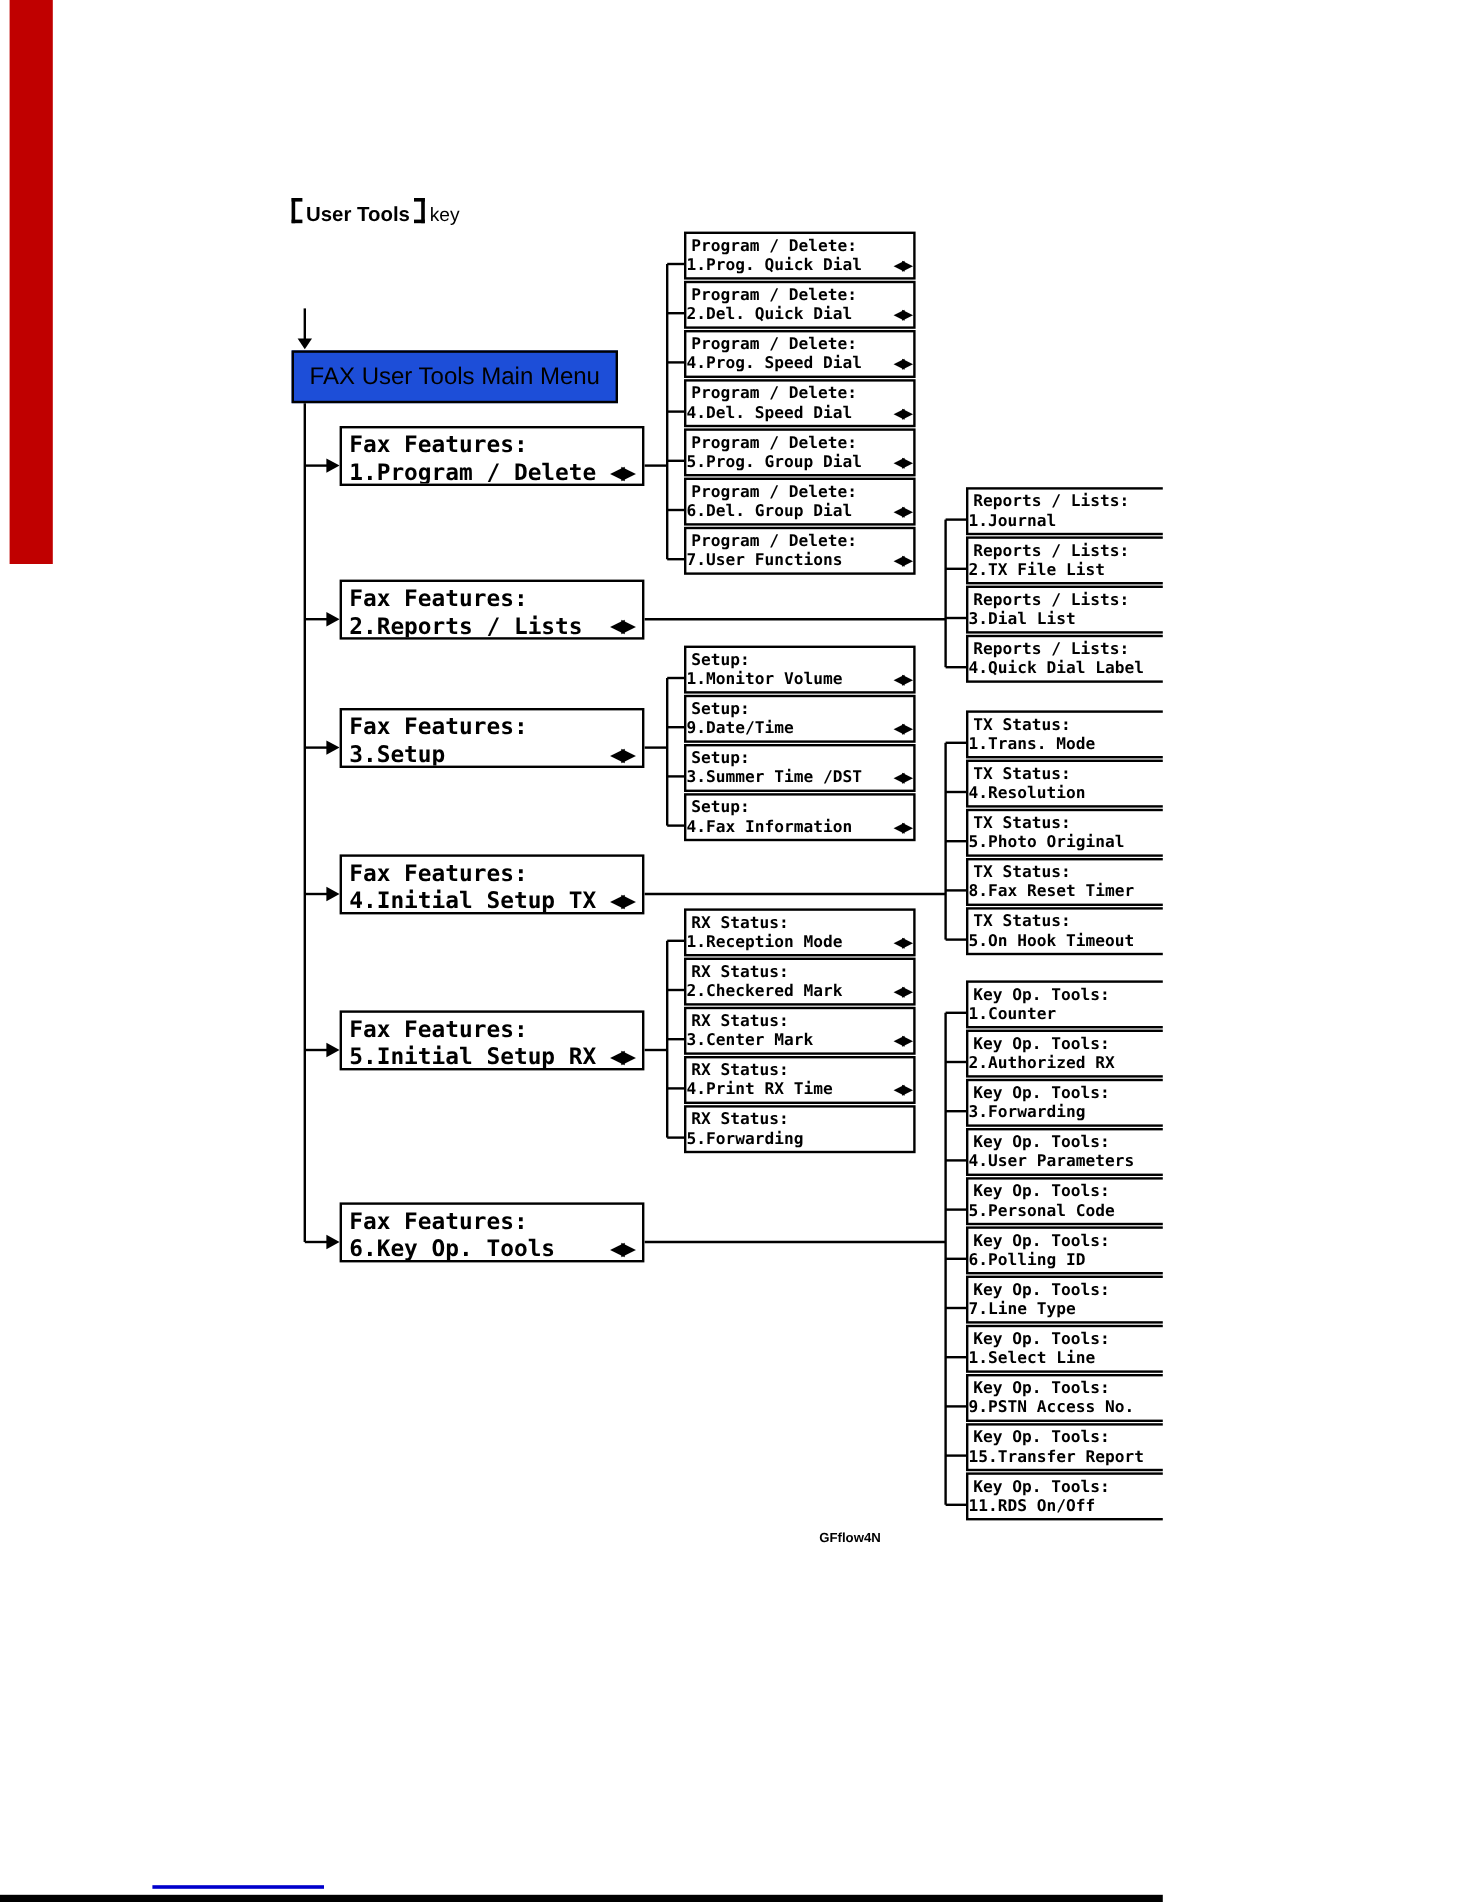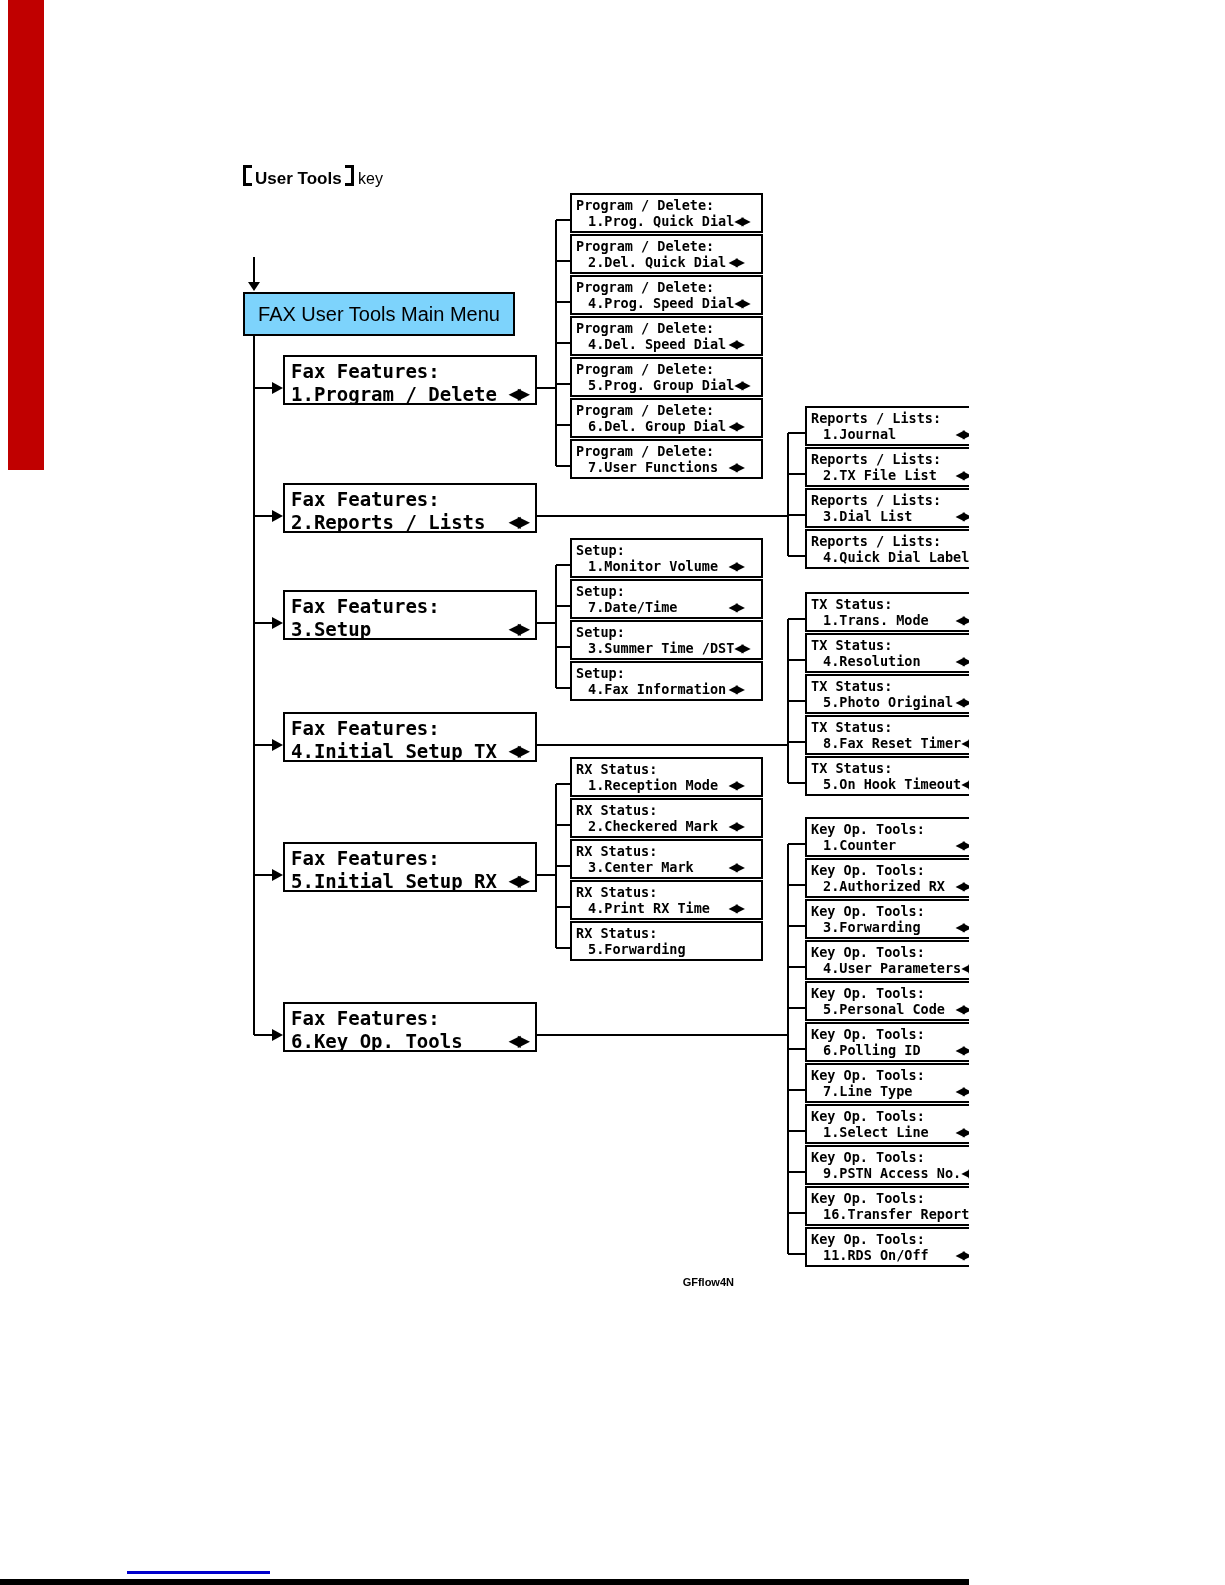--- a/index.html
+++ b/index.html
@@ -22,21 +22,21 @@
   #utbox  { left:241px; top:196px; width:276px; height:61px; }
   #faxbox { left:243px; top:292px; width:272px; height:44px; }
 
   svg.wires { position:absolute; left:0; top:0; pointer-events:none; }
 
   .lcd {
     position:absolute; border:2px solid #000; background:#fff; box-sizing:border-box;
     font-family:"DejaVu Sans Mono", monospace; font-weight:bold; color:#000; overflow:hidden;
   }
   .lcd .l1 { font-size:13.5px; line-height:16px; padding:2px 4px 0 4px; white-space:pre; }
-  .lcd .l2 { font-size:13.5px; line-height:17px; padding:0 16px; display:flex; justify-content:space-between; align-items:center; white-space:pre; }
+  .lcd .l2 { font-size:13.5px; line-height:17px; padding:0 0; display:flex; justify-content:space-between; align-items:center; white-space:pre; }
   .lcd .arrows { font-family:"DejaVu Sans", sans-serif; font-size:12px; letter-spacing:-2px; padding-right:2px; }
 
   .lcd-big .l1 { font-size:19px; line-height:23px; padding:3px 6px 0 6px; }
   .lcd-big .l2 { font-size:19px; line-height:22px; padding:0 6px; }
   .lcd-big .arrows { font-size:16px; letter-spacing:-3px; }
 
   .figure-id { position:absolute; right:235px; top:1276px; font-size:11px; font-weight:bold; }
 
   .link-underline { position:absolute; left:127px; top:1571px; width:143px; height:3px; background:#0000cc; }
   .bottom-rule { position:absolute; left:0; top:1579px; width:1225px; height:6px; background:#000; }
@@ -45,21 +45,21 @@
 <body>
 
 <div class="page">
   <div class="red-bar" id="redbar" style="background: rgb(192, 0, 0);"></div>
 
   <div class="key-label">
     <span class="lb"></span><span>User Tools</span><span class="rb"></span><span class="suffix"> key</span>
   </div>
 
 
-  <div class="menu-box" id="faxbox" style="background: #7dd3fc;">
+  <div class="menu-box" id="faxbox" style="background: #1d4ed8;">
     <span>FAX User Tools Main Menu</span>
   </div>
 
   <svg class="wires" id="wires" width="1225" height="1585" viewBox="0 0 1225 1585">
       <line x1="254" y1="257" x2="254" y2="284" stroke="#000000" stroke-width="2"></line>
       <polygon points="248,282 260,282 254,291" fill="#000000"></polygon>
       <line x1="254" y1="336" x2="254" y2="1035" stroke="#000000" stroke-width="2"></line>
       <line x1="254" y1="388" x2="276" y2="388" stroke="#000000" stroke-width="2"></line>
       <polygon points="272,382 272,394 283,388" fill="#000000"></polygon>
       <line x1="537" y1="388" x2="556" y2="388" stroke="#000000" stroke-width="2"></line>
@@ -190,21 +190,21 @@
       <div class="lcd" style="left: 805px; top: 529px; width: 185px; height: 40px;">
         <div class="l1">Reports / Lists:</div>
         <div class="l2"><span>4.Quick Dial Label</span><span class="arrows">◀▶</span></div>
       </div>
       <div class="lcd" style="left: 570px; top: 538px; width: 193px; height: 40px;">
         <div class="l1">Setup:</div>
         <div class="l2"><span>1.Monitor Volume</span><span class="arrows">◀▶</span></div>
       </div>
       <div class="lcd" style="left: 570px; top: 579px; width: 193px; height: 40px;">
         <div class="l1">Setup:</div>
-        <div class="l2"><span>7.Date/Time</span><span class="arrows">◀▶</span></div>
+        <div class="l2"><span>9.Date/Time</span><span class="arrows">◀▶</span></div>
       </div>
       <div class="lcd" style="left: 570px; top: 620px; width: 193px; height: 40px;">
         <div class="l1">Setup:</div>
         <div class="l2"><span>3.Summer Time /DST</span><span class="arrows">◀▶</span></div>
       </div>
       <div class="lcd" style="left: 570px; top: 661px; width: 193px; height: 40px;">
         <div class="l1">Setup:</div>
         <div class="l2"><span>4.Fax Information</span><span class="arrows">◀▶</span></div>
       </div>
       <div class="lcd" style="left: 805px; top: 592px; width: 185px; height: 40px;">
@@ -278,21 +278,21 @@
       <div class="lcd" style="left: 805px; top: 1104px; width: 185px; height: 40px;">
         <div class="l1">Key Op. Tools:</div>
         <div class="l2"><span>1.Select Line</span><span class="arrows">◀▶</span></div>
       </div>
       <div class="lcd" style="left: 805px; top: 1145px; width: 185px; height: 40px;">
         <div class="l1">Key Op. Tools:</div>
         <div class="l2"><span>9.PSTN Access No.</span><span class="arrows">◀▶</span></div>
       </div>
       <div class="lcd" style="left: 805px; top: 1186px; width: 185px; height: 40px;">
         <div class="l1">Key Op. Tools:</div>
-        <div class="l2"><span>16.Transfer Report</span><span class="arrows">◀▶</span></div>
+        <div class="l2"><span>15.Transfer Report</span><span class="arrows">◀▶</span></div>
       </div>
       <div class="lcd" style="left: 805px; top: 1227px; width: 185px; height: 40px;">
         <div class="l1">Key Op. Tools:</div>
         <div class="l2"><span>11.RDS On/Off</span><span class="arrows">◀▶</span></div>
       </div>
     </div>
 
   <div class="figure-id">GFflow4N</div>
 
   <div class="link-underline" id="linkline" style="background: rgb(0, 0, 204);"></div>

